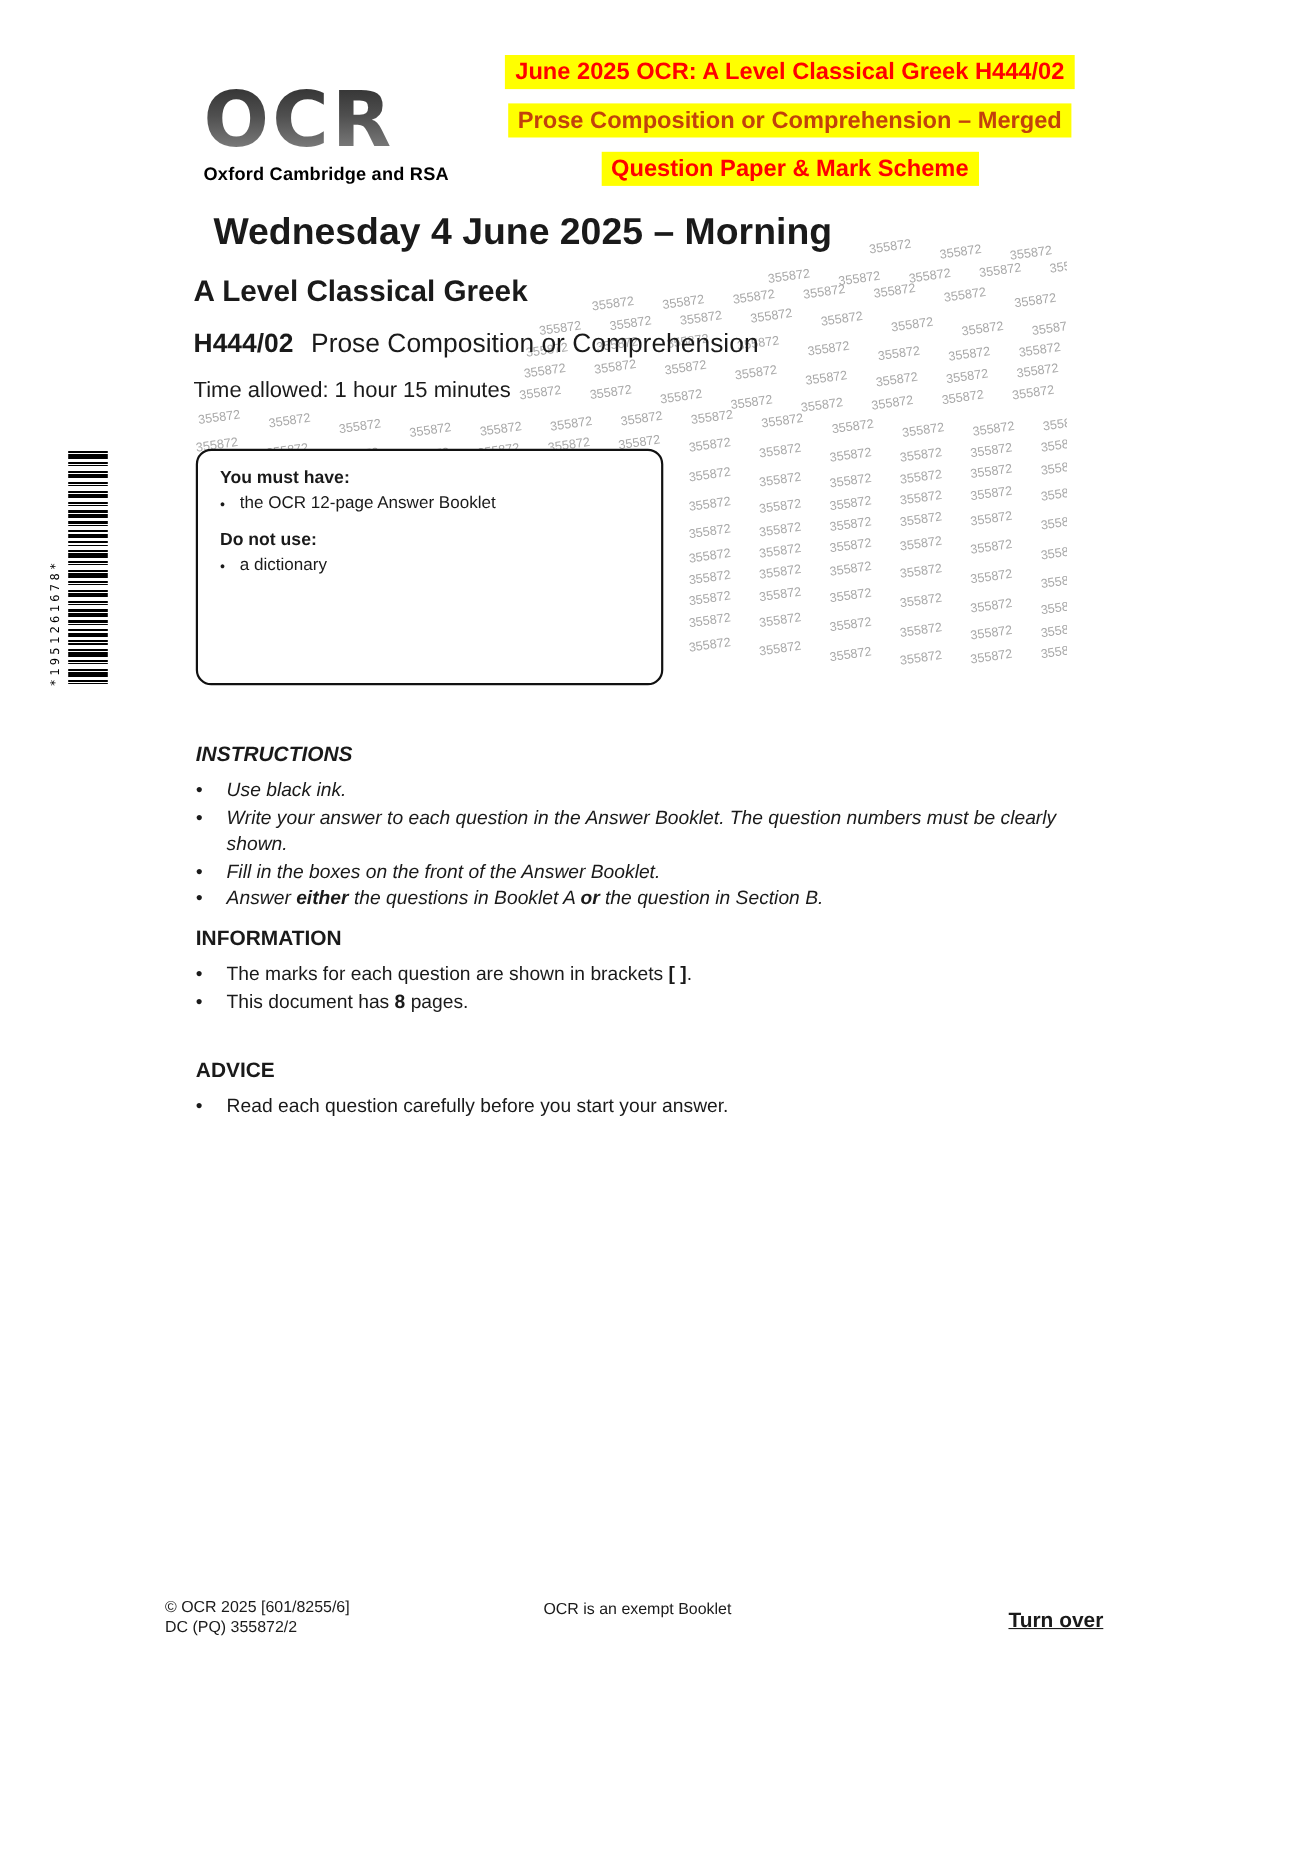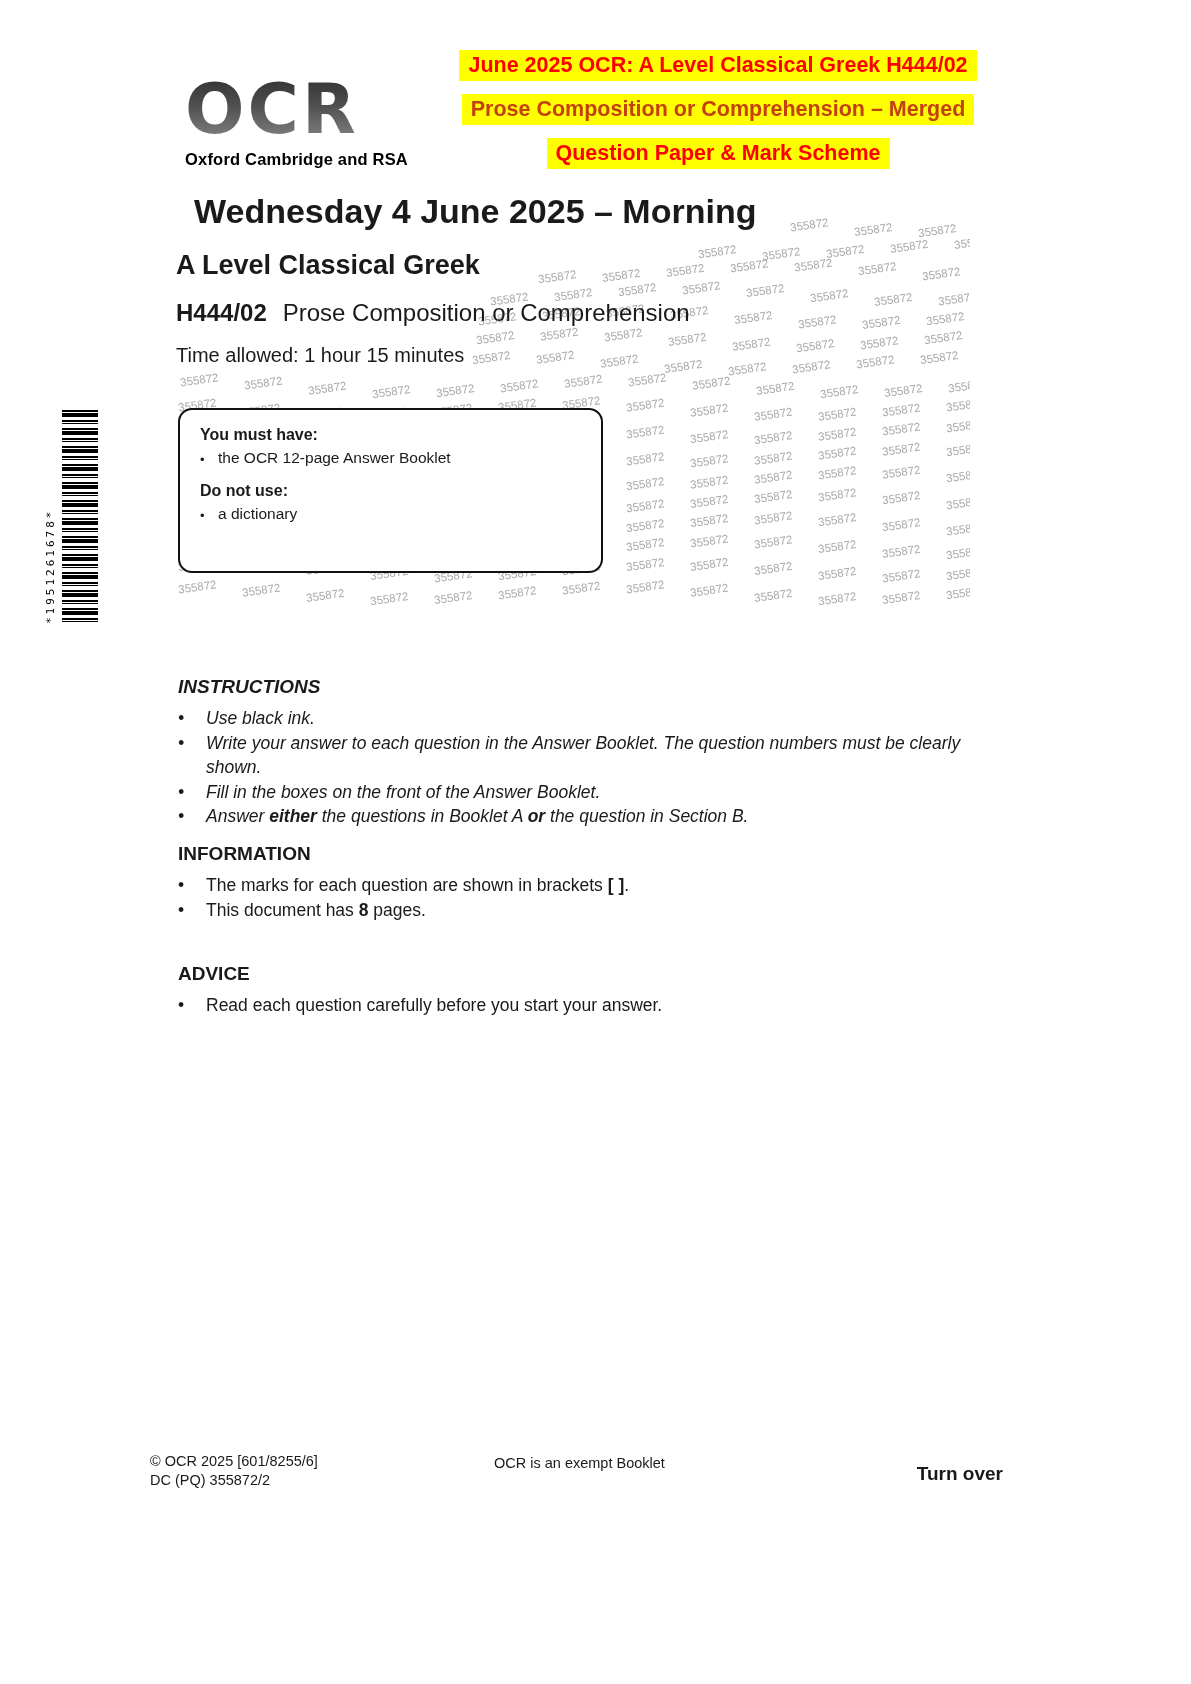--- a/index.html
+++ b/index.html
@@ -71,21 +71,21 @@
   .title    { position: absolute; left: 176px; top: 192px; font-size: 34px; font-weight: 700; z-index: 2; margin-left: 18px; }
   .subtitle { position: absolute; left: 176px; top: 250px; font-size: 27px; font-weight: 700; z-index: 2; }
   .paper-line { position: absolute; left: 176px; top: 299px; font-size: 24px; z-index: 2; }
   .paper-code { font-weight: 700; margin-right: 16px; }
   .time-allowed { position: absolute; left: 176px; top: 344px; font-size: 20px; font-weight: 400; z-index: 2; }
 
   
   .req-box {
     position: absolute;
     left: 178px; top: 408px;
-    width: 425px; height: 165px;
+    width: 425px; height: 215px;
     background: #fff;
     border: 2.5px solid #111;
     border-radius: 14px;
     padding: 16px 20px;
     z-index: 2;
   }
   .req-label { font-size: 16px; font-weight: 700; }
   .req-label.mt { margin-top: 15px; }
   .req-item { display: flex; font-size: 15.5px; margin-top: 5px; }
   .req-bullet { width: 18px; text-align: left; }
@@ -124,21 +124,21 @@
   .sec-heading { font-size: 19px; font-weight: 700; margin-bottom: 8px; }
   .bullet-item { display: flex; font-size: 17.5px; line-height: 24.5px; }
   .bullet { width: 28px; flex: 0 0 28px; }
   .bullet::before { content: "•"; }
   .bullet-text { flex: 1; }
   .b { font-weight: 700; }
 
   
   .footer-left { position: absolute; left: 150px; top: 1452px; font-size: 14.5px; line-height: 19px; z-index: 2; }
   .footer-center { position: absolute; left: 494px; top: 1455px; font-size: 14.5px; z-index: 2; }
-  .turn-over { position: absolute; right: 188px; top: 1463px; font-size: 19px; font-weight: 700; z-index: 2; }
+  .turn-over { position: absolute; right: 188px; top: 1463px; font-size: 19px; font-weight: 700; z-index: 2; text-decoration: underline; }
 </style>
 </head>
 <body>
 
 <div class="page">
 
   <div class="watermark">
       <div class="wm-row" style="padding-left: 612px;"><span style="transform: translateY(0px) rotate(-8deg);">355872</span><span style="transform: translateY(4.7px) rotate(-8deg);">355872</span><span style="transform: translateY(5.8px) rotate(-8deg);">355872</span></div>
       <div class="wm-row" style="padding-left: 520px;"><span style="transform: translateY(3.9px) rotate(-8deg);">355872</span><span style="transform: translateY(6px) rotate(-8deg);">355872</span><span style="transform: translateY(3.6px) rotate(-8deg);">355872</span><span style="transform: translateY(-1.5px) rotate(-8deg);">355872</span><span style="transform: translateY(-5.5px) rotate(-8deg);">355872</span></div>
       <div class="wm-row" style="padding-left: 360px;"><span style="transform: translateY(5.9px) rotate(-8deg);">355872</span><span style="transform: translateY(4.5px) rotate(-8deg);">355872</span><span style="transform: translateY(-0.4px) rotate(-8deg);">355872</span><span style="transform: translateY(-4.9px) rotate(-8deg);">355872</span><span style="transform: translateY(-5.8px) rotate(-8deg);">355872</span><span style="transform: translateY(-2.2px) rotate(-8deg);">355872</span><span style="transform: translateY(3px) rotate(-8deg);">355872</span></div>

